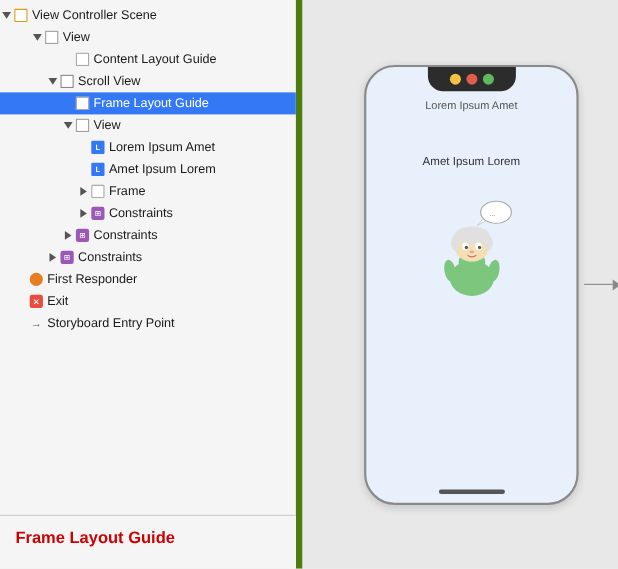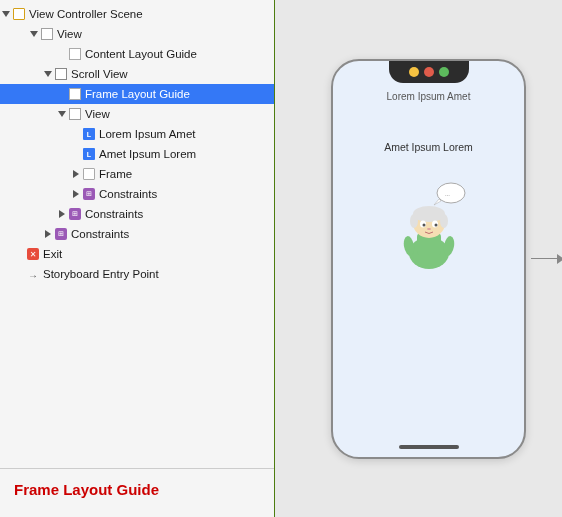--- a/index.html
+++ b/index.html
@@ -13,21 +13,21 @@
       flex-direction: row;
     }
 
     
     .left-panel {
       width: 275px;
       height: 517px;
       background: #f5f5f5;
       display: flex;
       flex-direction: column;
-      border-right: 1px solid #4d7c0f;
+      border-right: 6px solid #4d7c0f;
     }
 
     .tree-section {
       flex: 1;
       overflow: hidden;
       padding: 4px 0;
     }
 
     .tree-item {
       display: flex;
@@ -315,20 +315,28 @@
         </span>
         <span class="label">Constraints</span>
       </div>
       <div class="tree-item">
         <span class="indent" style="width: 42px; display: inline-block; flex-shrink: 0;"></span>
         <span class="disclosure closed"></span>
         <span class="icon">
           <span style="display: inline-flex; width: 12px; height: 12px; background: rgb(155, 89, 182); border-radius: 2px; align-items: center; justify-content: center; color: white; font-size: 7px; flex-shrink: 0;">⊞</span>
         </span>
         <span class="label">Constraints</span>
+      </div>
+      <div class="tree-item">
+        <span class="indent" style="width: 14px; display: inline-block; flex-shrink: 0;"></span>
+        <span class="disclosure empty"></span>
+        <span class="icon">
+          <span style="display: inline-block; width: 12px; height: 12px; background: rgb(230, 126, 34); border-radius: 50%; flex-shrink: 0;"></span>
+        </span>
+        <span class="label">First Responder</span>
       </div>
       <div class="tree-item">
         <span class="indent" style="width: 14px; display: inline-block; flex-shrink: 0;"></span>
         <span class="disclosure empty"></span>
         <span class="icon">
           <span style="display: inline-flex; width: 12px; height: 12px; background: rgb(231, 76, 60); border-radius: 2px; align-items: center; justify-content: center; color: white; font-size: 8px; flex-shrink: 0;">✕</span>
         </span>
         <span class="label">Exit</span>
       </div>
       <div class="tree-item">

